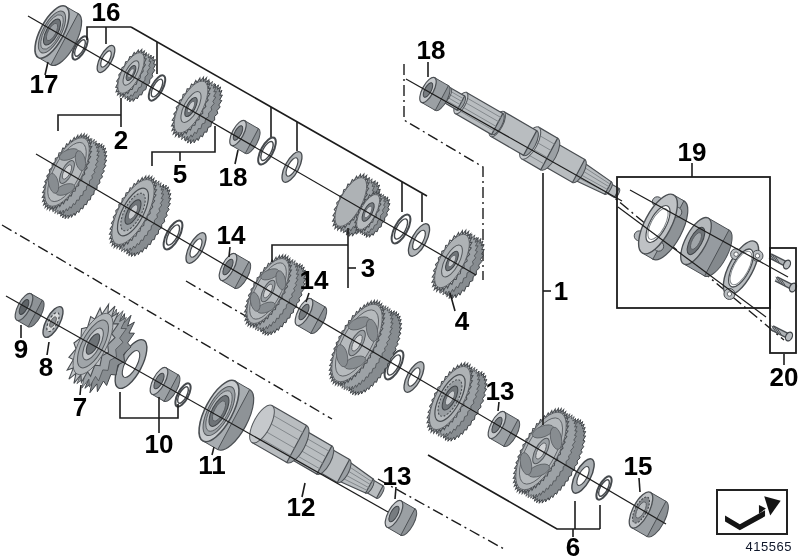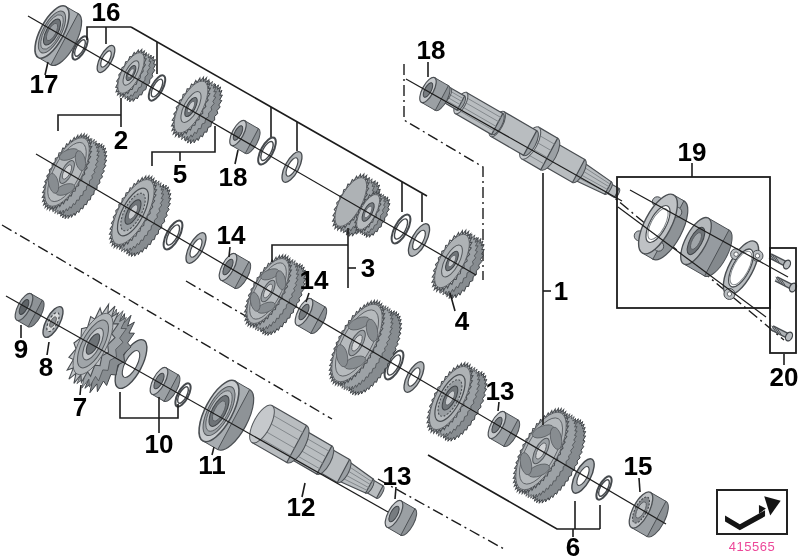--- a/index.html
+++ b/index.html
@@ -2,21 +2,21 @@
 <html><head>
 <meta charset="utf-8">
 <style>
   html,body{margin:0;padding:0;background:#fff;}
   .stage{position:relative;width:800px;height:560px;background:#ffffff;overflow:hidden;
          font-family:"Liberation Sans",sans-serif;}
   #diagram{position:absolute;left:0;top:0;}
   .logo-wrap{position:absolute;right:8px;bottom:6px;width:80px;text-align:center;}
   .logo-box{width:72px;height:46px;border:2px solid #222;background:#fff;margin:0 auto;
             display:flex;align-items:center;justify-content:center;box-sizing:border-box;}
-  .doc-number{margin-top:4px;font-size:13px;color:#ec4899;letter-spacing:0.5px;}
+  .doc-number{margin-top:4px;font-size:13px;color:#0f172a;letter-spacing:0.5px;text-align:right;}
 </style>
 </head>
 <body>
 
 <div class="stage">
   <svg id="diagram" width="800" height="560" viewBox="0 0 800 560">
       <path d="M404,64 L404,120 L483,167 L483,280" fill="none" stroke="#1c1c1c" stroke-width="1.4" stroke-dasharray="11 4 2 4"></path>
       <path d="M2,225 L332,419" fill="none" stroke="#1c1c1c" stroke-width="1.4" stroke-dasharray="11 4 2 4"></path>
       <path d="M604,189 L784,340" fill="none" stroke="#1c1c1c" stroke-width="1.4" stroke-dasharray="11 4 2 4"></path>
       <path d="M378,479 L504,549" fill="none" stroke="#1c1c1c" stroke-width="1.4" stroke-dasharray="11 4 2 4"></path>

